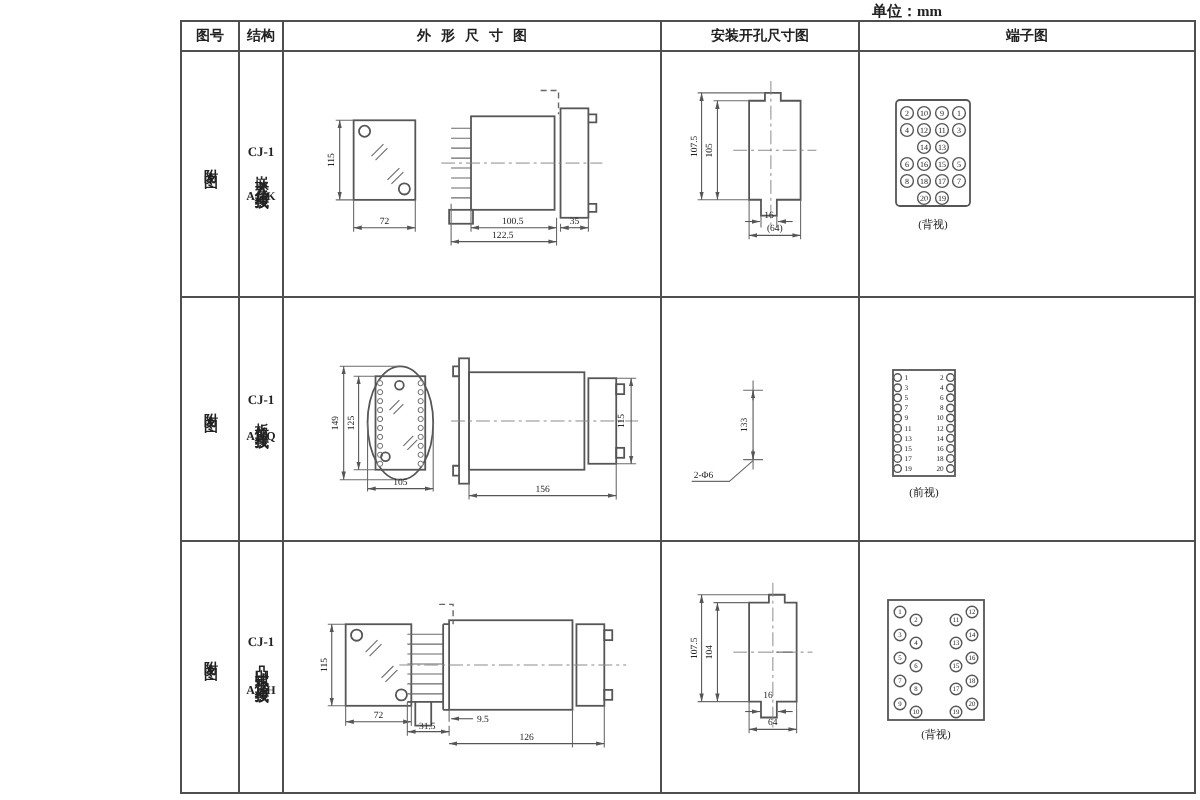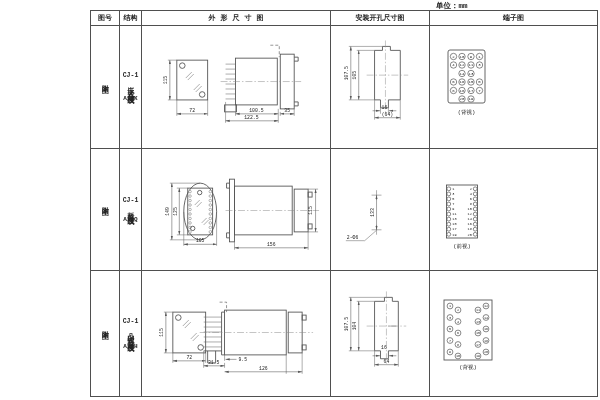--- a/index.html
+++ b/index.html
@@ -1,17 +1,17 @@
 <!DOCTYPE html>
 <html><head>
 <meta charset="utf-8">
 <style>
   html,body{margin:0;padding:0;background:#e8e8e8}
   .sheet{position:relative;width:600px;height:400px;background:#fff;overflow:hidden;
-         font-family:Liberation Mono, monospace;color:#222}
+         font-family:Liberation Serif, serif;color:#222}
   .unit{position:absolute;left:436px;top:1px;font-size:7.5px;font-weight:bold;white-space:nowrap}
   .tbl{position:absolute;left:90px;top:10px;display:grid;
        grid-template-columns:29px 22px 189px 99px 167px;
        grid-template-rows:15px 123px 122px 125px;
        border:1px solid #4f4f4f;background:#fff}
   .c{border-right:1px solid #4f4f4f;border-bottom:1px solid #4f4f4f;
      display:flex;align-items:center;justify-content:center;overflow:hidden;position:relative}
   .c.last{border-right:none}
   .c.bot{border-bottom:none}
   .hd{font-size:7px;font-weight:bold;white-space:nowrap}

